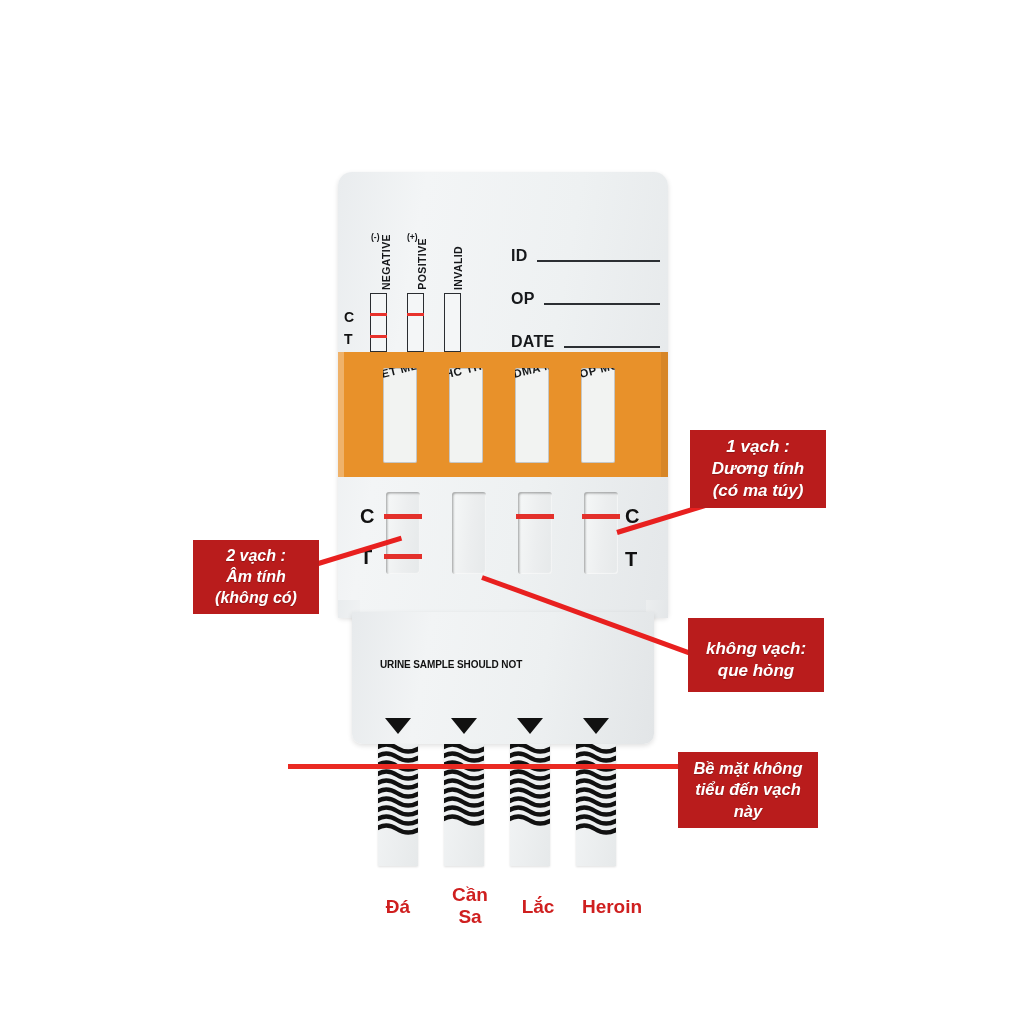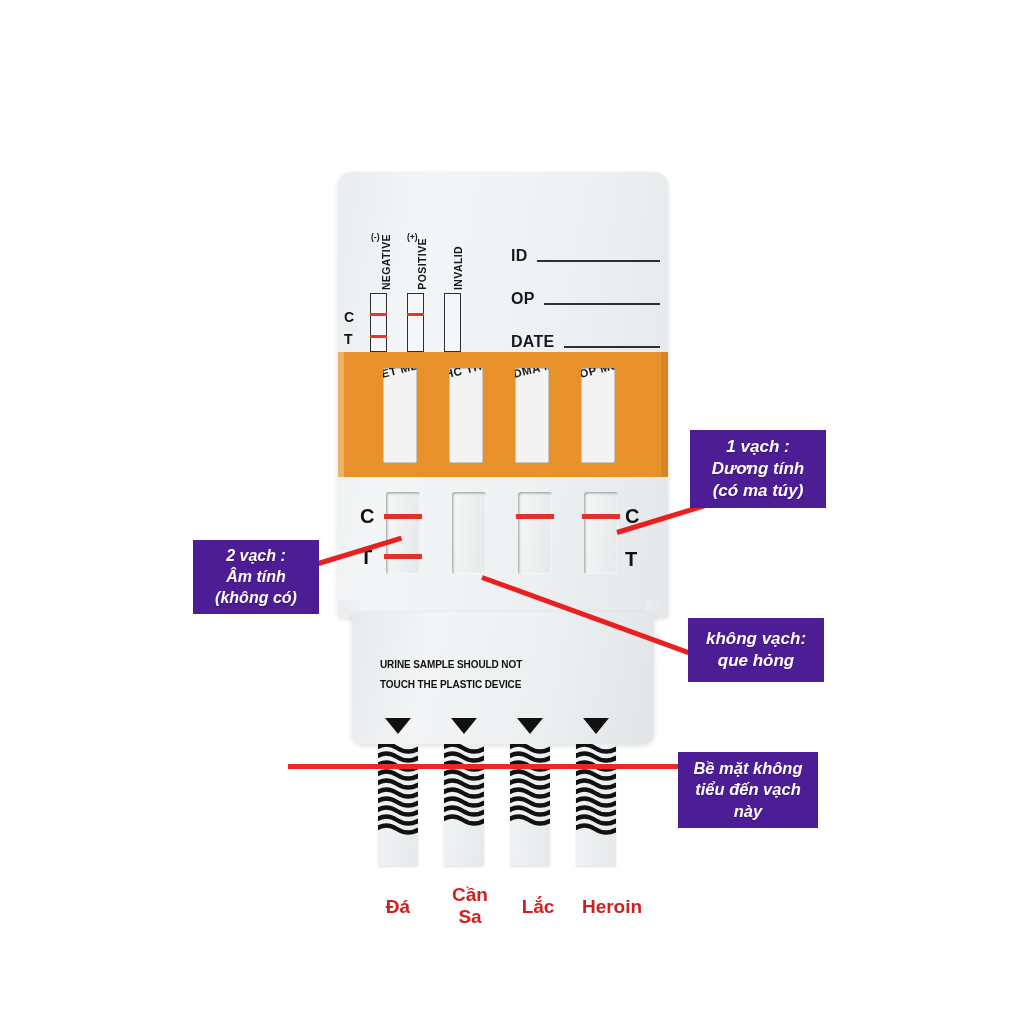--- a/index.html
+++ b/index.html
@@ -122,21 +122,21 @@
   .water-line{position:absolute;left:288px;top:764px;width:398px;height:5px;background:#ea2a22;}
 
   
   .dname{
     position:absolute;color:#cf1f1f;font-weight:bold;
     font-size:19px;line-height:22px;text-align:center;
   }
 
   
   .callout{
-    position:absolute;background:#4c1d95;color:#fff;
+    position:absolute;background:#b91c1c;color:#fff;
     font-style:italic;font-weight:bold;text-align:center;
     line-height:1.30;padding:6px 8px;box-sizing:border-box;
     text-shadow:0 1px 1px rgba(0,0,0,.25);
   }
   .callout div{white-space:nowrap;}
   .leader{position:absolute;background:#e8201f;transform-origin:0 50%;height:5px;}
 </style>
 </head>
 <body>
 
@@ -212,21 +212,20 @@
   </div>
   <div class="rwin" style="left:584px">
     <div class="rline" style="top:22px"></div>
   </div>
 
   <span class="ct-lbl" style="left:625px;top:505px">C</span>
   <span class="ct-lbl" style="left:625px;top:548px">T</span>
 
   <div class="warn">
     <div>URINE SAMPLE SHOULD NOT</div>
-    <div>TOUCH THE PLASTIC DEVICE</div>
   </div>
 
   <div class="arrow" style="left:385px"></div>
   <div class="arrow" style="left:451px"></div>
   <div class="arrow" style="left:517px"></div>
   <div class="arrow" style="left:583px"></div>
 
   <div class="strip" style="left:378px">
     <svg class="wave" viewBox="0 0 40 92" preserveAspectRatio="none">
       <g stroke="#111" stroke-width="4.4" fill="none">
@@ -315,21 +314,21 @@
     <div>Âm tính</div>
     <div>(không có)</div>
   </div>
 
   <div class="callout" style="left:690px;top:430px;width:136px;font-size:17px;">
     <div>1 vạch :</div>
     <div>Dương tính</div>
     <div>(có ma túy)</div>
   </div>
 
-  <div class="callout" style="left:688px;top:618px;width:136px;font-size:17px;padding-top:10px;padding-bottom:10px;">
+  <div class="callout" style="left:688px;top:618px;width:136px;font-size:17px;padding-top:20px;padding-bottom:10px;">
     <div>không vạch:</div>
     <div>que hỏng</div>
   </div>
 
   <div class="callout" style="left:678px;top:752px;width:140px;font-size:16.5px;">
     <div>Bề mặt không</div>
     <div>tiểu đến vạch</div>
     <div>này</div>
   </div>
 

